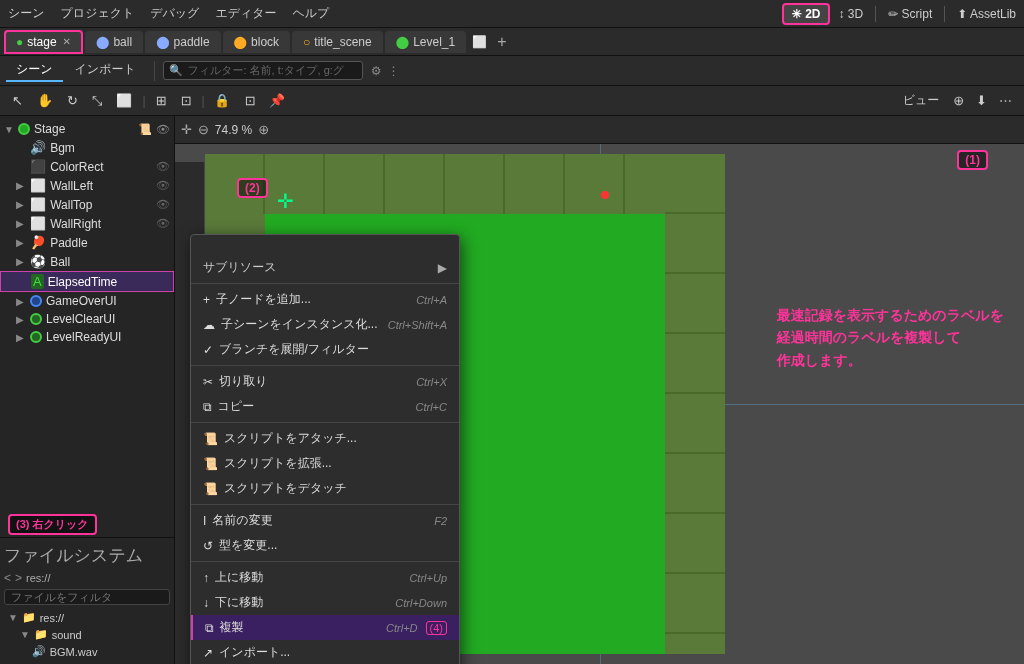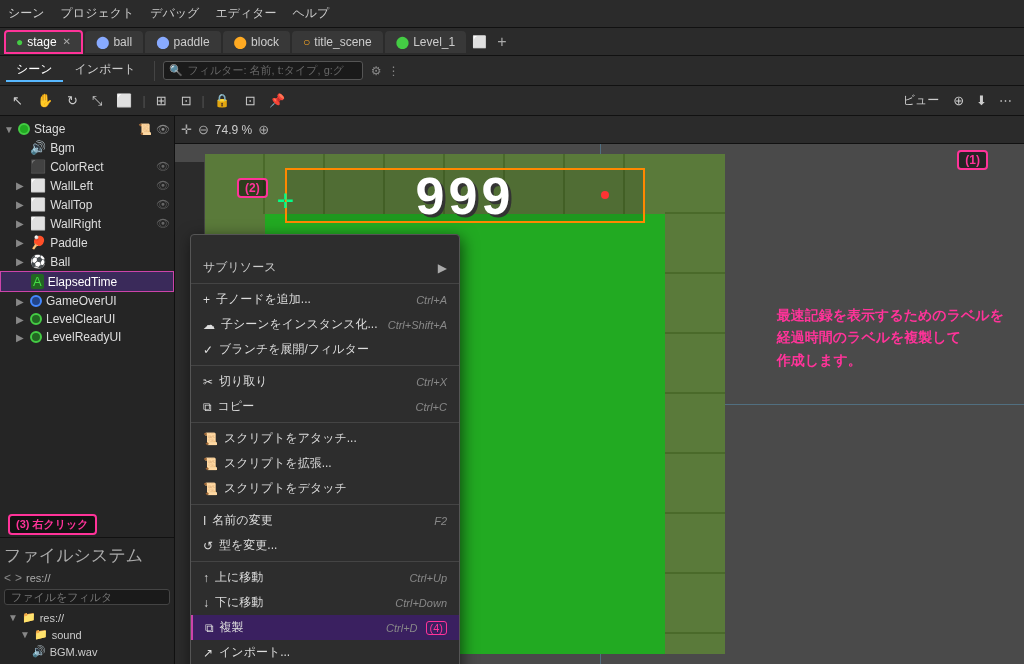--- a/index.html
+++ b/index.html
@@ -424,20 +424,28 @@
 </head>
 <body>
 
 <div class="menubar">
   <div class="menubar-left">
     <span class="menubar-item">シーン</span>
     <span class="menubar-item">プロジェクト</span>
     <span class="menubar-item">デバッグ</span>
     <span class="menubar-item">エディター</span>
     <span class="menubar-item">ヘルプ</span>
+  </div>
+  <div class="menubar-right">
+    <button class="btn-2d">✳ 2D</button>
+    <span class="btn-3d">↕ 3D</span>
+    <span style="width:1px;height:16px;background:#555;display:inline-block;margin:0 4px;"></span>
+    <span class="btn-script">✏ Script</span>
+    <span style="width:1px;height:16px;background:#555;display:inline-block;margin:0 4px;"></span>
+    <span class="btn-assetlib">⬆ AssetLib</span>
   </div>
 </div>
 
 <div class="tabbar">
   <div class="tab active" style="border:2px solid #ff3399;">
     <span style="color:#44cc44;">●</span>
     <span>stage</span>
     <span class="tab-close">✕</span>
   </div>
   <div class="tab">
@@ -712,23 +720,20 @@
 
 
       <div style="position:absolute;top:18px;left:0;width:30px;bottom:0;background:#2b2b2b;border-right:1px solid #444;"></div>
 
       <div class="game-scene">
         <div class="scene-bg"></div>
         <div class="wall-top"></div>
         <div class="wall-left"></div>
         <div class="wall-right"></div>
 
-        <div class="score-box">
-          <span class="score-text">999</span>
-        </div>
 
         <span class="crosshair">✛</span>
 
         <div class="red-dot"></div>
 
         <div class="paddle-icon">
           <span style="font-size:22px;">🐢</span>
         </div>
       </div>
 

